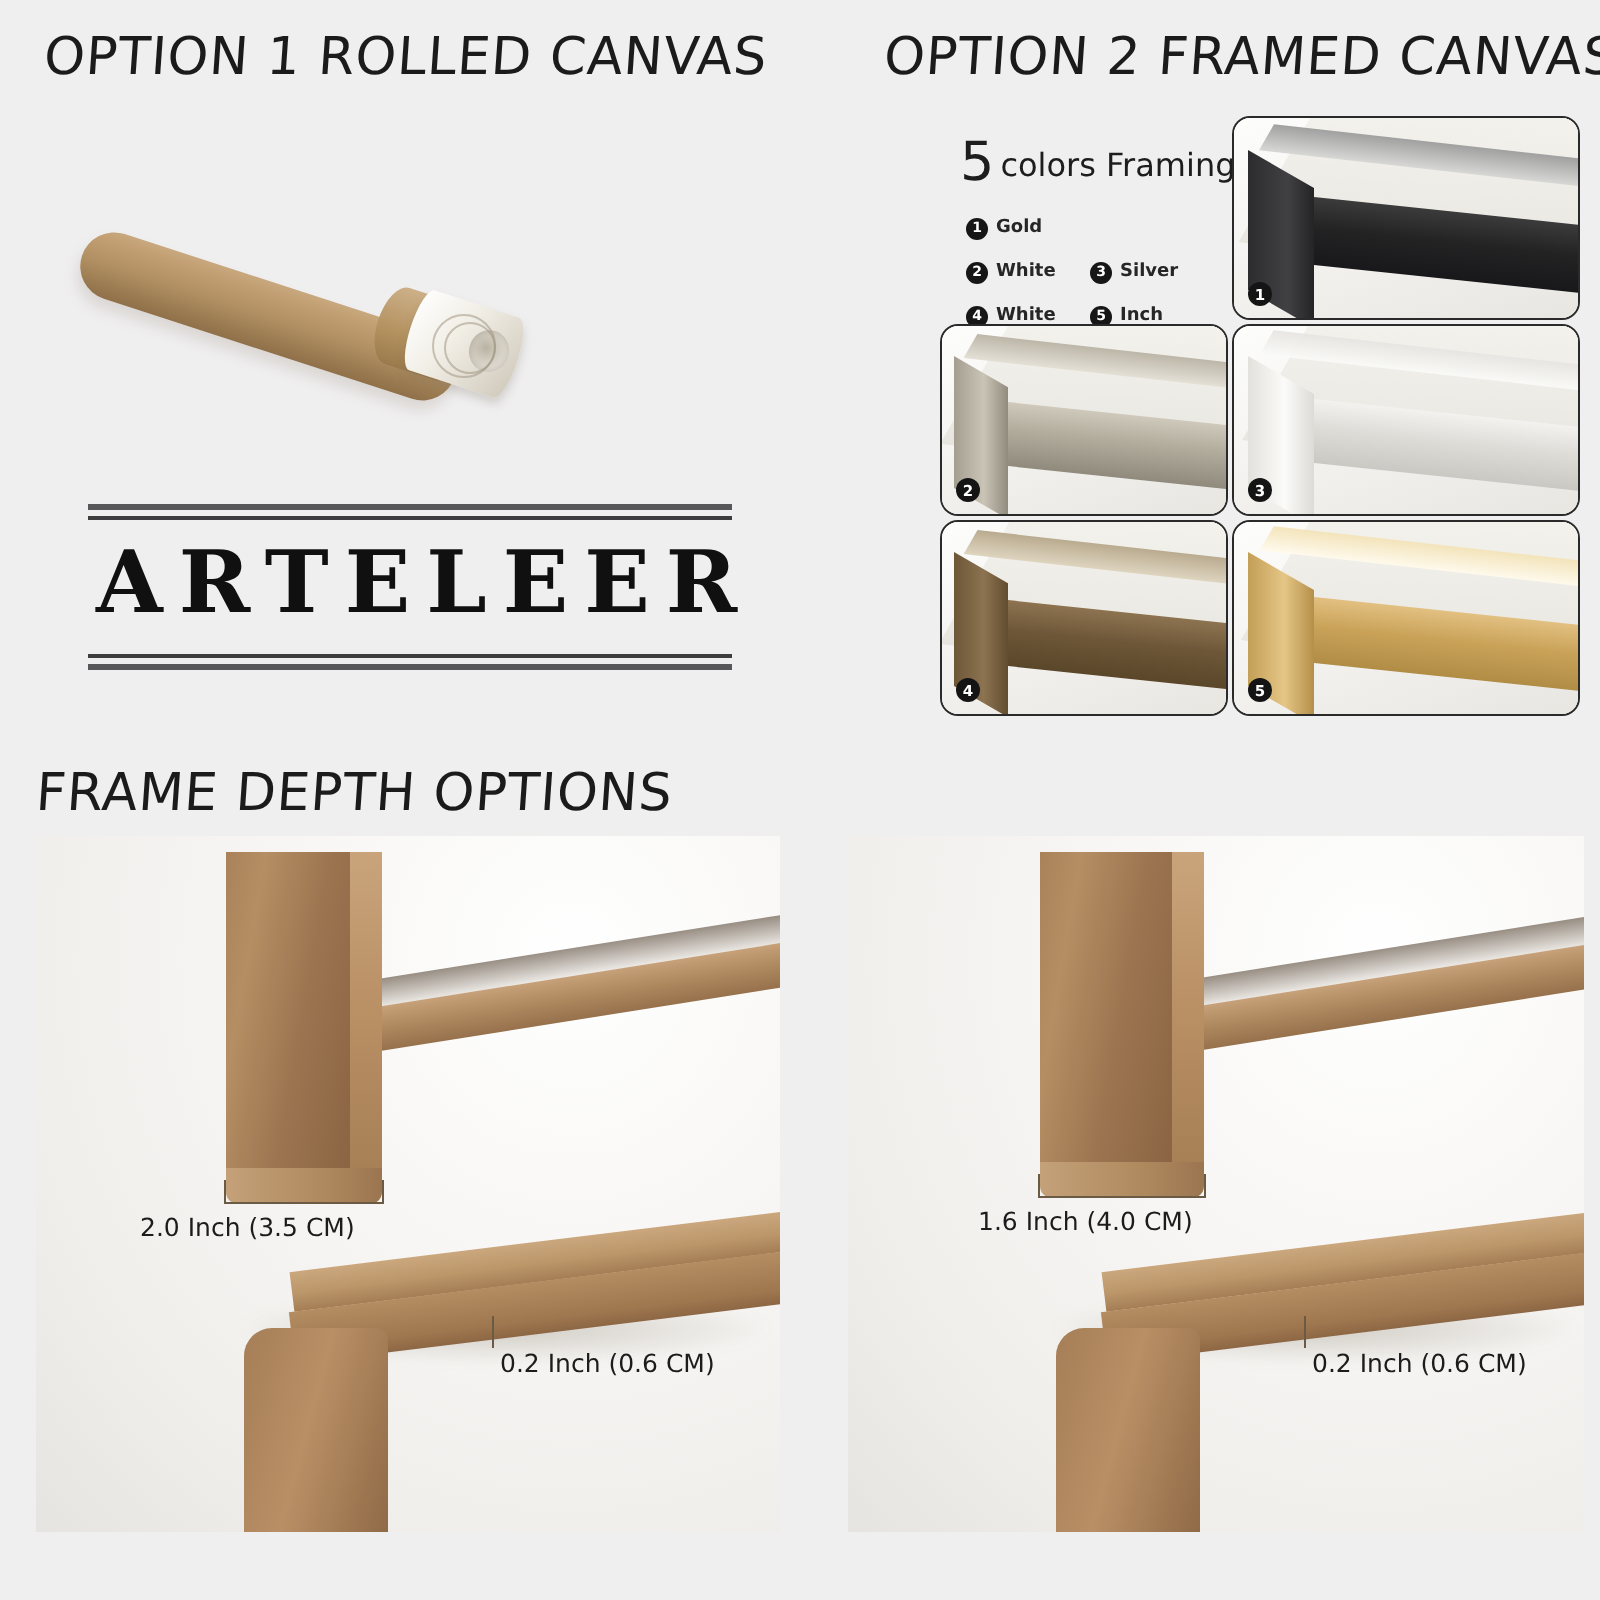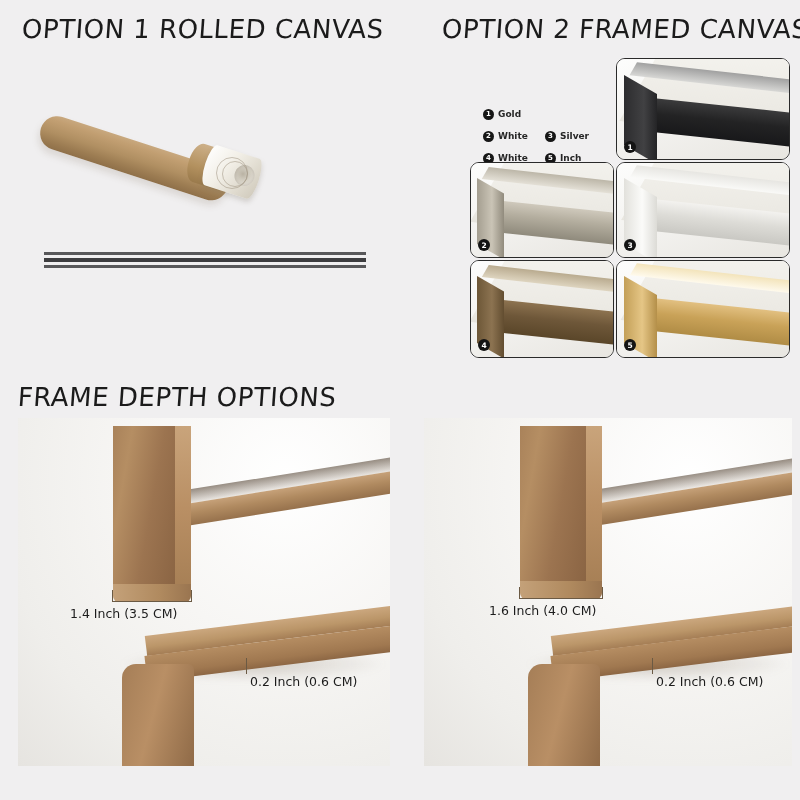--- a/index.html
+++ b/index.html
@@ -340,31 +340,35 @@
       <div class="tube-roll-line" style="left:184px; top:88px; width:24px; height:24px;"></div>
     </div>
   </div>
 
   <div id="brand">
     <div class="rule-group">
       <div class="rule-thick"></div>
       <div class="rule-gap"></div>
       <div class="rule-thin"></div>
     </div>
+    <div class="brand-name">ARTELEER</div>
     <div class="rule-group">
       <div class="rule-thin"></div>
       <div class="rule-gap"></div>
       <div class="rule-thick"></div>
     </div>
   </div>
 
   <div class="heading" id="h-option2">OPTION 2 FRAMED CANVAS</div>
 
   <div id="framing">
 
+    <div class="legend-title">
+      <span class="big">5</span><span class="small">colors Framing</span>
+    </div>
 
     <div class="legend-list">
       <div class="legend-row">
         <span class="legend-item">
           <span class="badge">1</span>
           <span class="legend-label">Gold</span>
         </span>
       </div>
       <div class="legend-row">
         <span class="legend-item">
@@ -459,21 +463,21 @@
     <div class="dp-shadow" style="left:100px; top:228px; width:270px; height:36px;"></div>
     <div class="dp-bar-top" style="left:128px; top:218px; width:248px; height:20px; transform:rotate(-7deg); transform-origin:left center;"></div>
     <div class="dp-bar-face" style="left:128px; top:238px; width:248px; height:26px; transform:rotate(-7deg); transform-origin:left center;"></div>
     <div class="dp-bar-cap" style="left:104px; top:246px; width:72px; height:104px; border-radius:14px 6px 0 0;"></div>
 
     <div class="dim-tick" style="left:94px;  top:172px; width:1px; height:12px;"></div>
     <div class="dim-tick" style="left:94px;  top:183px; width:80px; height:1px;"></div>
     <div class="dim-tick" style="left:173px; top:172px; width:1px; height:12px;"></div>
     <div class="dim-tick" style="left:228px; top:240px; width:1px; height:16px;"></div>
 
-    <span class="dim-label" style="left:52px; top:188px;">1.4 Inch (3.5 CM)</span>
+    <span class="dim-label" style="left:52px; top:188px;">2.0 Inch (3.5 CM)</span>
     <span class="dim-label" style="left:232px; top:256px;">0.2 Inch (0.6 CM)</span>
   </div>
 
   <div class="depth-photo" id="depth-right">
     <div class="dp-wall"></div>
 
     <div class="dp-rail-shadow" style="left:170px; top:72px; width:206px; height:14px; transform:rotate(-9deg); transform-origin:left center;"></div>
     <div class="dp-rail" style="left:170px; top:86px; width:206px; height:22px; transform:rotate(-9deg); transform-origin:left center;"></div>
 
     <div class="dp-stile-face" style="left:96px; top:8px; width:66px; height:162px;"></div>

